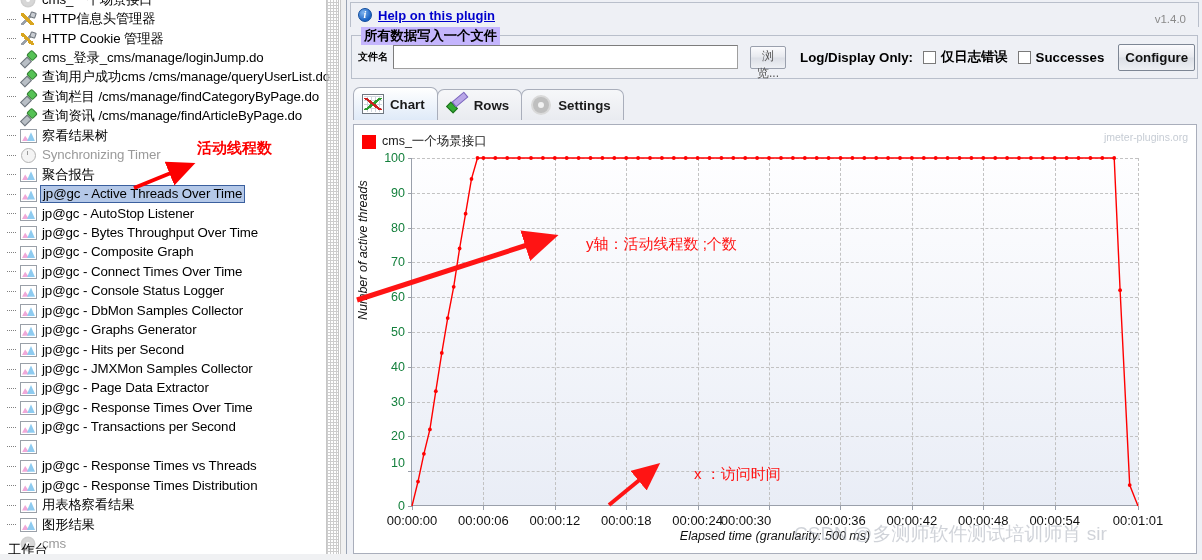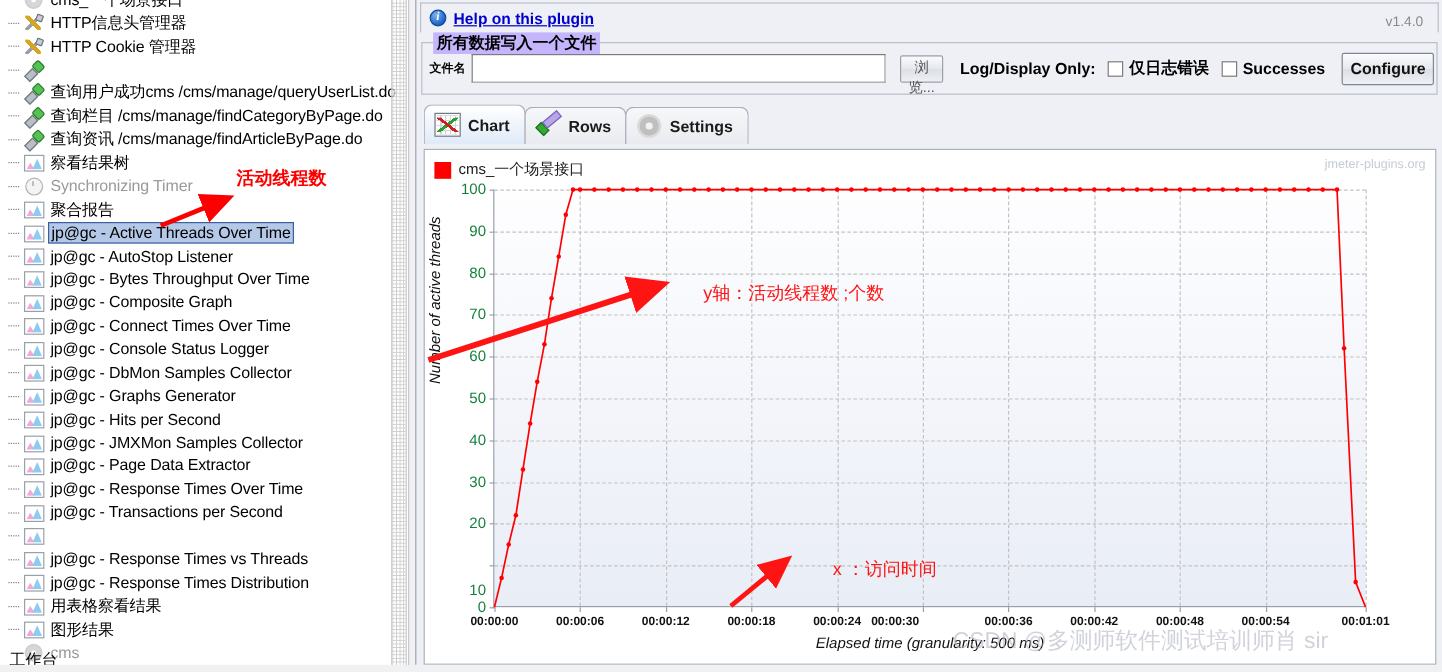--- a/index.html
+++ b/index.html
@@ -482,25 +482,24 @@
     transform: translateY(-50%);
     white-space: nowrap;
   }
   .ytick-mark {
     position: absolute;
     width: 4px; height: 0;
     border-top: 1px solid #9aa0ab;
   }
   .xtick-lab {
     position: absolute;
-    font-size: 10px;
+    font-size: 13px;
     color: #111;
     transform: translateX(-50%);
     white-space: nowrap;
-    font-weight: bold;
   }
   .xtick-mark {
     position: absolute;
     width: 0; height: 4px;
     border-left: 1px solid #9aa0ab;
   }
   #ylabel {
     position: absolute;
     left: 2px; top: 195px;
     font-size: 12.5px;
@@ -566,20 +565,21 @@
           <span class="lbl">HTTP信息头管理器</span>
         </div>
         <div class="tree-row">
           <span class="elbow"></span>
           <span class="ico ico-tool"></span>
           <span class="lbl">HTTP Cookie 管理器</span>
         </div>
         <div class="tree-row">
           <span class="elbow"></span>
           <span class="ico ico-pen"></span>
+          <span class="lbl">cms_登录_cms/manage/loginJump.do</span>
         </div>
         <div class="tree-row">
           <span class="elbow"></span>
           <span class="ico ico-pen"></span>
           <span class="lbl">查询用户成功cms /cms/manage/queryUserList.do</span>
         </div>
         <div class="tree-row">
           <span class="elbow"></span>
           <span class="ico ico-pen"></span>
           <span class="lbl">查询栏目 /cms/manage/findCategoryByPage.do</span>
@@ -787,21 +787,21 @@
           <div class="gridv" style="left: 499.869px;"></div>
           <div class="gridv" style="left: 571.279px;"></div>
           <div class="gridv" style="left: 642.689px;"></div>
           <div class="gridv" style="left: 726px;"></div>
         </div>
       <div id="yaxis-line"></div>
 
       <div id="yticks">
           <div class="ytick-lab" style="top: 381px; width: 46px; left: 5px;">0</div>
           <div class="ytick-mark" style="left: 54px; top: 381px;"></div>
-          <div class="ytick-lab" style="top: 367px; width: 46px; left: 5px;">10</div>
+          <div class="ytick-lab" style="top: 338px; width: 46px; left: 5px;">10</div>
           <div class="ytick-mark" style="left: 54px; top: 346.2px;"></div>
           <div class="ytick-lab" style="top: 311.4px; width: 46px; left: 5px;">20</div>
           <div class="ytick-mark" style="left: 54px; top: 311.4px;"></div>
           <div class="ytick-lab" style="top: 276.6px; width: 46px; left: 5px;">30</div>
           <div class="ytick-mark" style="left: 54px; top: 276.6px;"></div>
           <div class="ytick-lab" style="top: 241.8px; width: 46px; left: 5px;">40</div>
           <div class="ytick-mark" style="left: 54px; top: 241.8px;"></div>
           <div class="ytick-lab" style="top: 207px; width: 46px; left: 5px;">50</div>
           <div class="ytick-mark" style="left: 54px; top: 207px;"></div>
           <div class="ytick-lab" style="top: 172.2px; width: 46px; left: 5px;">60</div>

